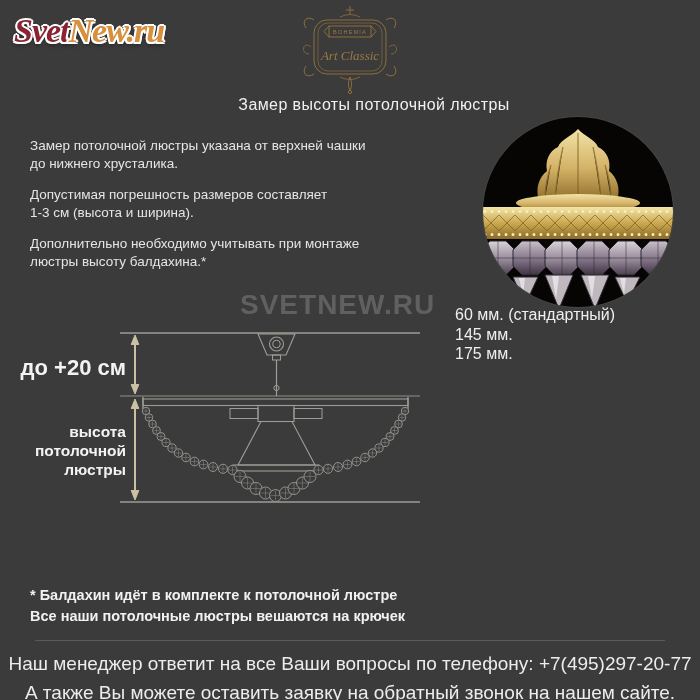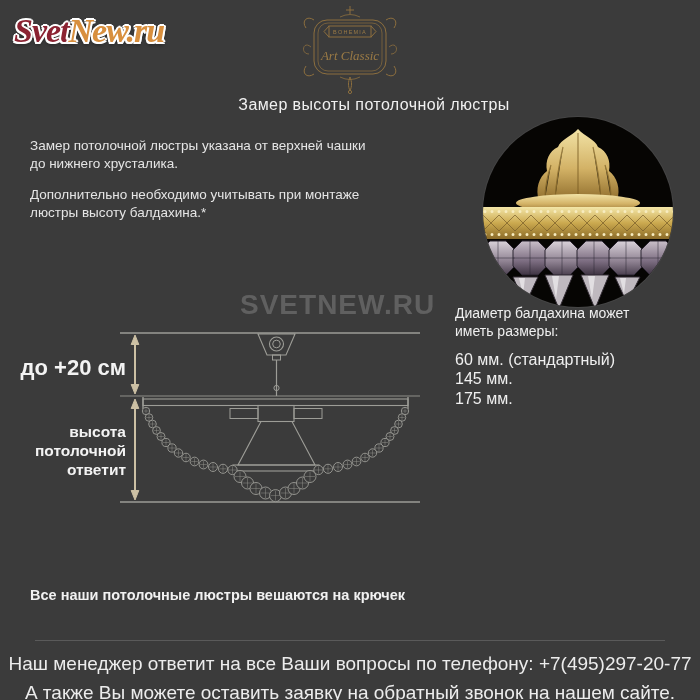--- a/index.html
+++ b/index.html
@@ -85,20 +85,22 @@
     </g>
     <text class="banner-txt" x="52" y="28.5" text-anchor="middle">BOHEMIA</text>
     <text class="script-txt" x="52" y="55" text-anchor="middle">Art Classic</text>
   </svg>
 
   <div class="title">Замер высоты потолочной люстры</div>
 
   <div class="paras">
     <p class="pre">Замер потолочной люстры указана от верхней чашки
 до нижнего хрусталика.</p>
+    <p class="pre">Допустимая погрешность размеров составляет
+1-3 см (высота и ширина).</p>
     <p class="pre">Дополнительно необходимо учитывать при монтаже
 люстры  высоту балдахина.*</p>
   </div>
 
   <div class="photo-wrap">
     <svg width="190" height="190" viewBox="0 0 190 190">
       <defs>
         <linearGradient id="gGold" x1="0" y1="0" x2="0" y2="1">
           <stop offset="0" stop-color="#f2e3a6"></stop>
             <stop offset=".55" stop-color="#d3b266"></stop>
@@ -308,31 +310,30 @@
       <polygon points="25,10 21.2,19.5 28.8,19.5"></polygon>
       <line x1="25" y1="17" x2="25" y2="62" stroke-width="2"></line>
       <polygon points="25,69 21.2,59.5 28.8,59.5"></polygon>
       <polygon points="25,74 21.2,83.5 28.8,83.5"></polygon>
       <line x1="25" y1="81" x2="25" y2="168" stroke-width="2"></line>
       <polygon points="25,175 21.2,165.5 28.8,165.5"></polygon>
     </g>
   </svg>
 
   <div class="dim-top-label">до +20 см</div>
-  <div class="dim-height-label">высота потолочной ответит</div>
+  <div class="dim-height-label">высота потолочной люстры</div>
 
   <div class="diameter">
-    <div class="head pre">Диаметр балдахина может
-иметь размеры:</div>
     <div class="opt">60 мм. (стандартный)</div>
     <div class="opt">145 мм.</div>
     <div class="opt">175 мм.</div>
   </div>
 
   <div class="notes">
+    <div>* Балдахин идёт в комплекте к потолочной люстре</div>
     <div>Все наши потолочные люстры вешаются на крючек</div>
   </div>
 
   <div class="divider"></div>
 
   <div class="footer">
     <div>Наш менеджер ответит на все Ваши вопросы по телефону: +7(495)297-20-77</div>
     <div>А также Вы  можете оставить заявку на обратный звонок на нашем сайте.</div>
   </div>
 

